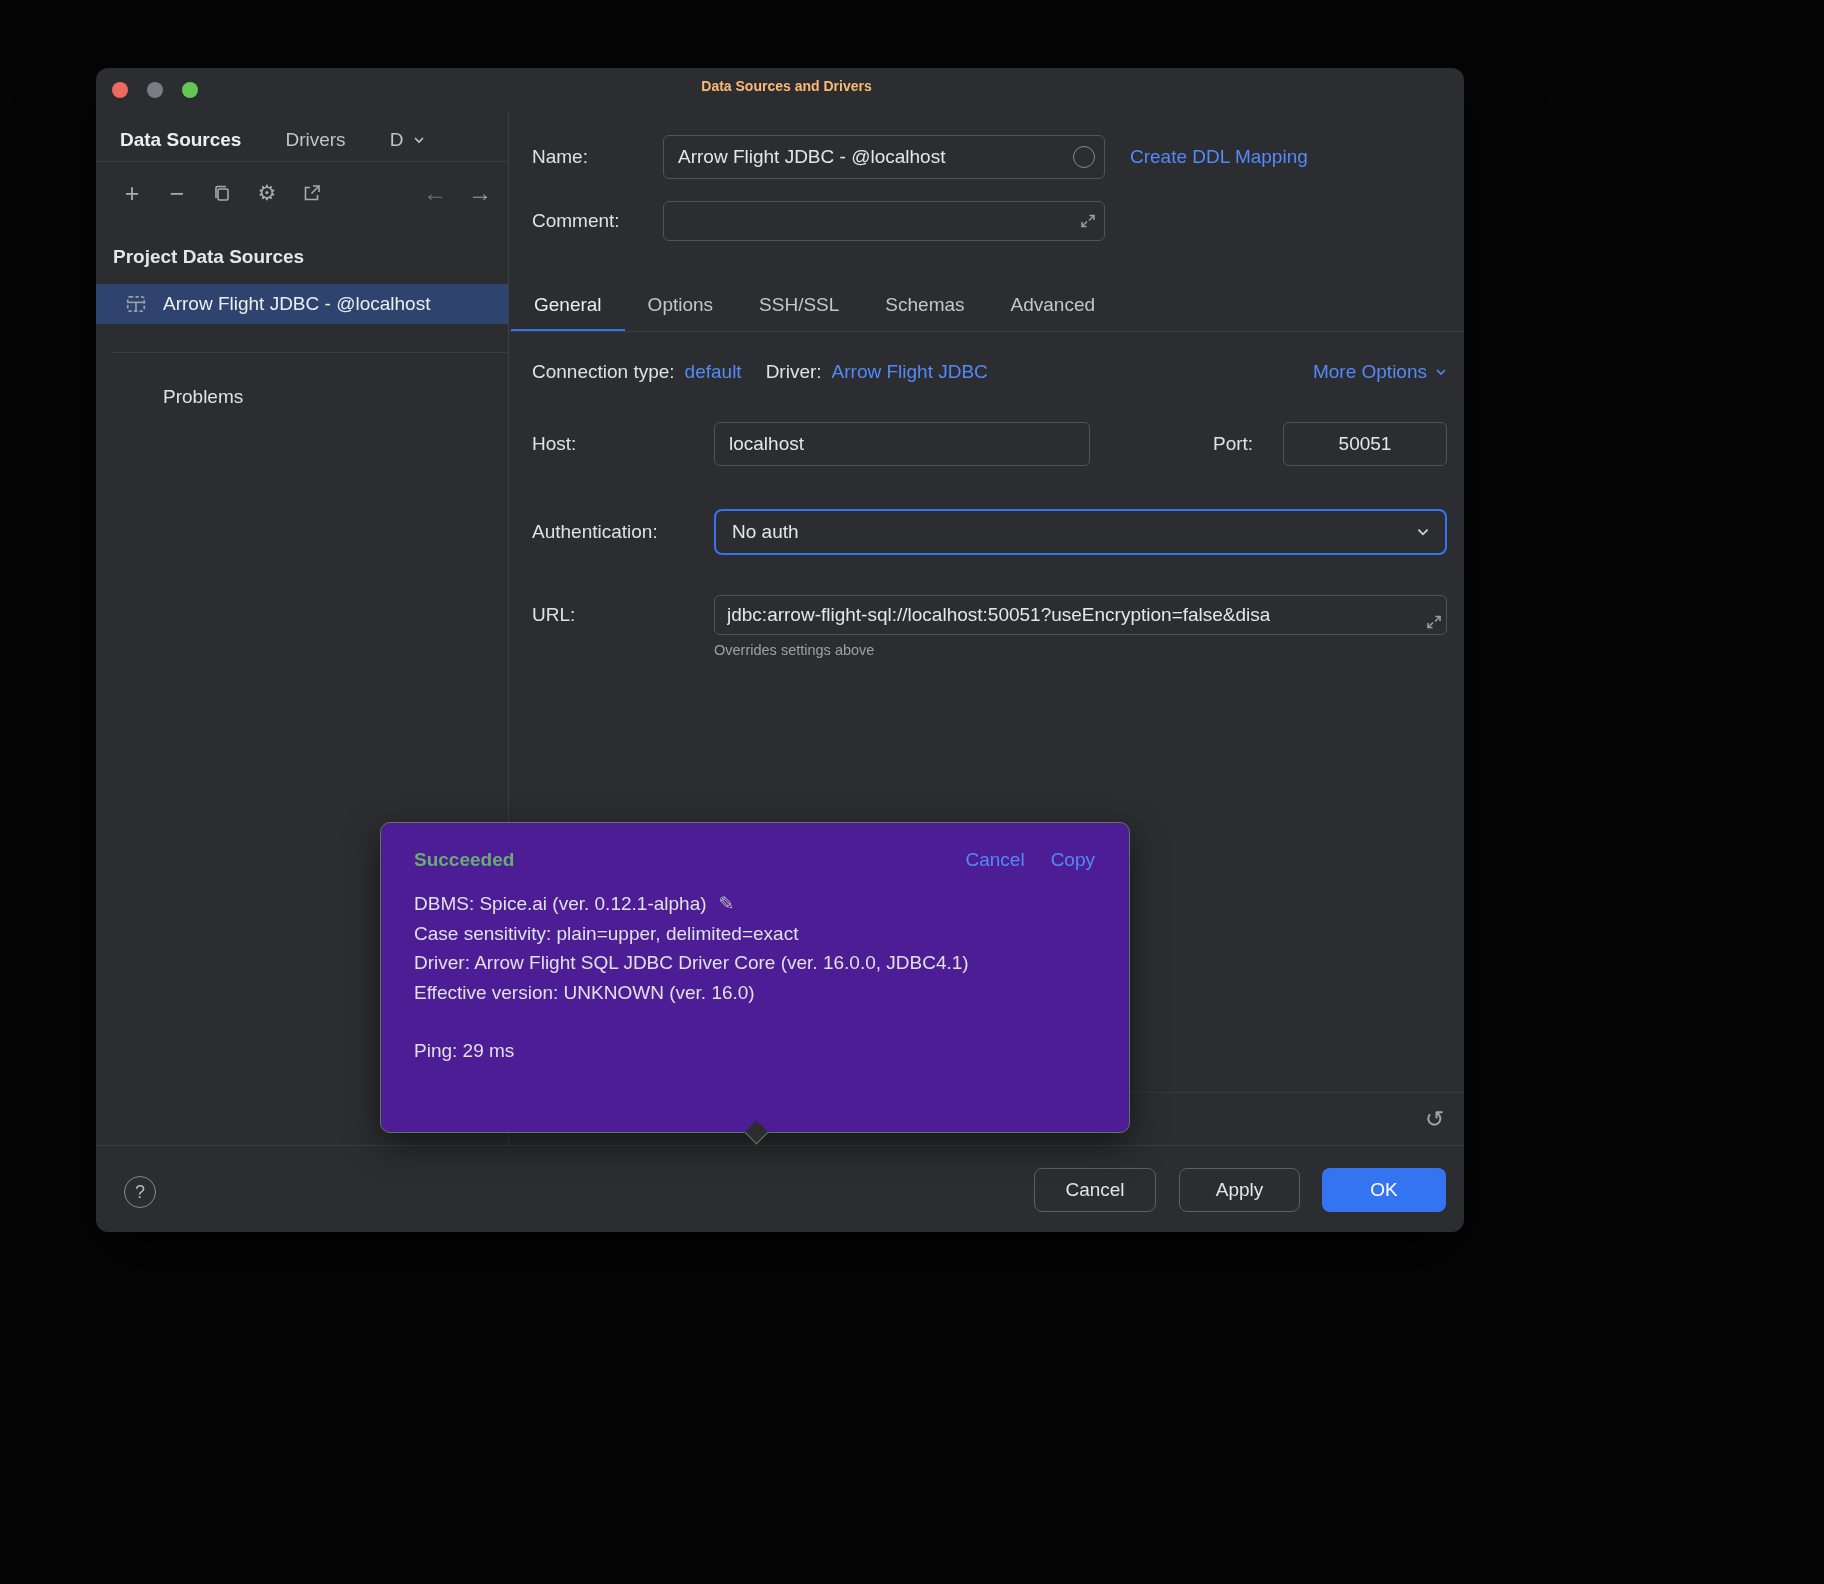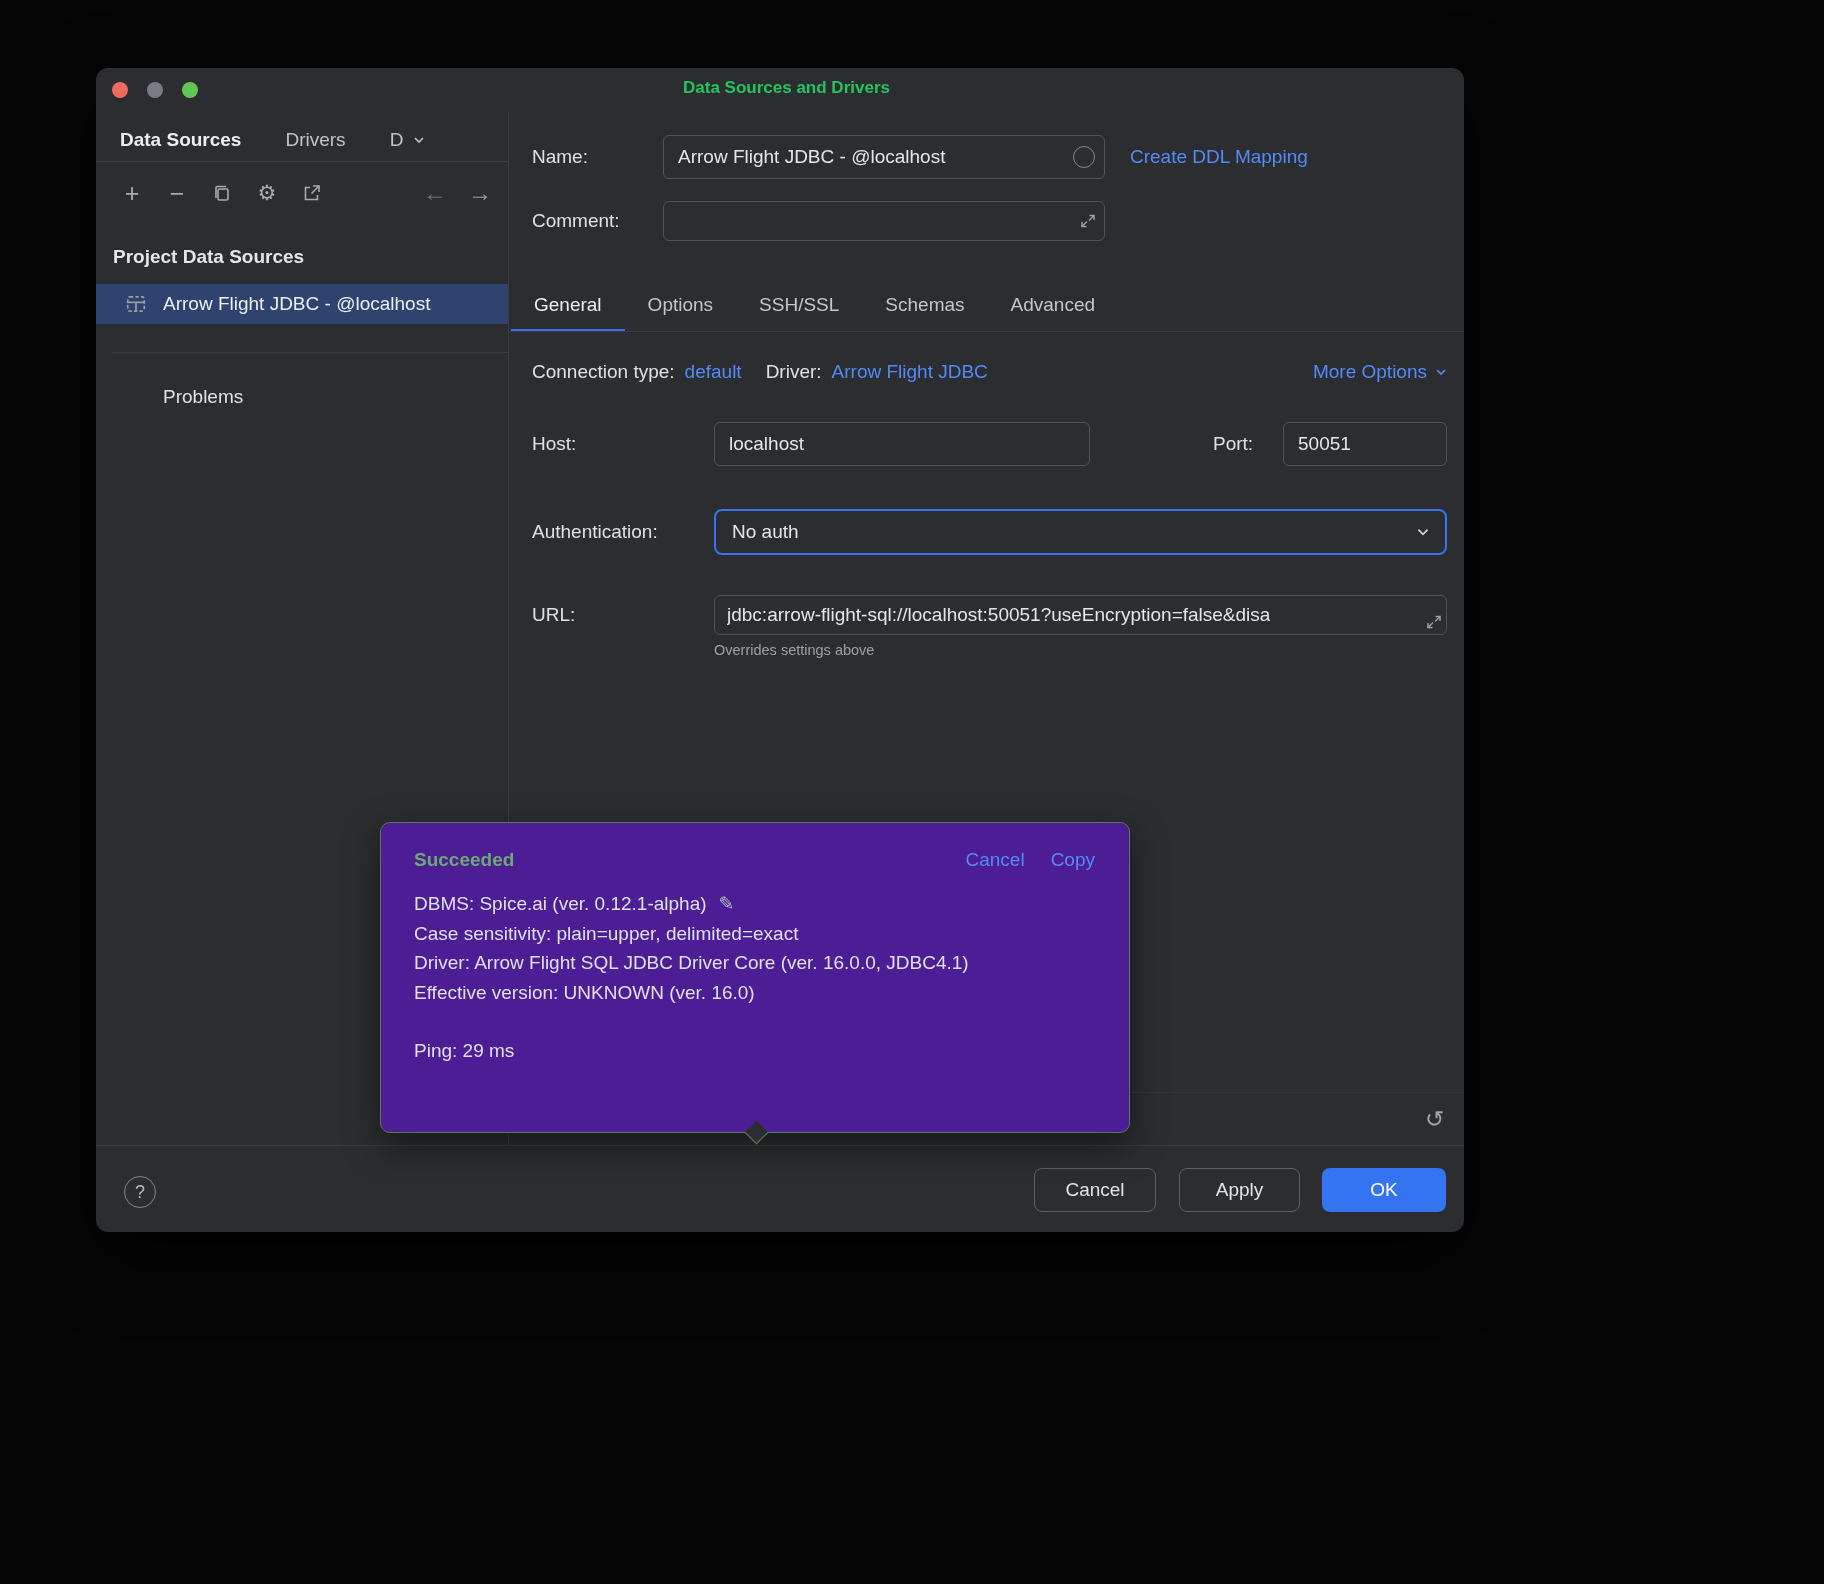--- a/index.html
+++ b/index.html
@@ -4,21 +4,21 @@
 <style>
   html,body{margin:0;padding:0;background:#000;}
   .screen{position:relative;width:1824px;height:1584px;background:#050505;font-family:"Liberation Sans",sans-serif;overflow:hidden;}
   .dialog{position:absolute;left:96px;top:68px;width:1368px;height:1164px;background:#2b2d30;border-radius:12px;color:#dfe1e5;font-size:19px;box-shadow:0 24px 70px rgba(0,0,0,.65);}
 
   
   .tl{position:absolute;top:14px;width:16px;height:16px;border-radius:50%;}
   .tl.red{left:16px;background:#ec6a5e;}
   .tl.mid{left:51px;background:#797d82;}
   .tl.green{left:86px;background:#62c554;}
-  .window-title{position:absolute;top:10px;left:0;right:0;text-align:center;font-weight:700;font-size:17px;color:#22c55e;padding-left:13px;}
+  .window-title{position:absolute;top:10px;left:0;right:0;text-align:center;font-weight:700;font-size:14px;color:#fdba74;padding-left:13px;}
 
   
   .sidebar-tabs{position:absolute;left:0;top:50px;width:412px;height:44px;border-bottom:1px solid #3a3d41;display:flex;align-items:center;padding-left:24px;box-sizing:border-box;gap:44px;}
   .stab{font-size:19px;color:#c0c3c9;cursor:default;}
   .stab.active{font-weight:700;color:#eceef2;}
   .stab-more{display:flex;align-items:center;gap:9px;color:#c0c3c9;}
   .toolbar{position:absolute;left:24px;top:108px;width:372px;height:34px;display:flex;align-items:center;gap:21px;color:#a7abb2;}
   .tool{width:24px;height:24px;display:flex;align-items:center;justify-content:center;font-size:25px;line-height:24px;}
   .tool.gear{font-size:21px;}
   .nav-back{margin-left:auto;font-size:24px;color:#6e7277;}
@@ -45,21 +45,21 @@
   .ftab.active{color:#eceef2;border-bottom:3px solid #3574f0;}
   .tabs-divider{position:absolute;left:413px;top:263px;width:955px;height:1px;background:#3a3d41;}
   .conn-row{position:absolute;left:436px;top:288px;height:32px;display:flex;align-items:center;font-size:19px;white-space:nowrap;}
   .blue{color:#548af7;cursor:pointer;}
   .gap10{margin-left:10px;}
   .gap36{margin-left:24px;}
   .more-options{position:absolute;right:16px;top:288px;height:32px;display:flex;align-items:center;gap:7px;color:#548af7;font-size:19px;cursor:pointer;}
   .host-label{left:436px;top:354px;line-height:44px;}
   .host-input{left:618px;top:354px;width:376px;height:44px;padding:0 14px;}
   .port-label{left:1117px;top:354px;line-height:44px;}
-  .port-input{left:1187px;top:354px;width:164px;height:44px;padding:0 14px;}
+  .port-input{left:1187px;top:354px;width:164px;height:44px;padding:0 14px;justify-content:center;}
   .auth-label{left:436px;top:441px;line-height:46px;}
   .auth-select{position:absolute;left:618px;top:441px;width:733px;height:46px;border:2px solid #3574f0;border-radius:8px;box-sizing:border-box;background:#2b2d30;display:flex;align-items:center;padding:0 16px;color:#e4e6ea;cursor:pointer;}
   .auth-chevron{position:absolute;right:14px;top:50%;transform:translateY(-50%);color:#cfd2d8;display:flex;}
   .url-label{left:436px;top:527px;line-height:40px;}
   .url-input{left:618px;top:527px;width:733px;height:40px;padding:0 30px 0 12px;overflow:hidden;}
   .url-text{white-space:nowrap;overflow:hidden;}
   .url-expand{position:absolute;right:4px;bottom:4px;display:flex;cursor:pointer;}
   .url-hint{position:absolute;left:618px;top:574px;font-size:14.5px;color:#9da0a8;}
 
   

